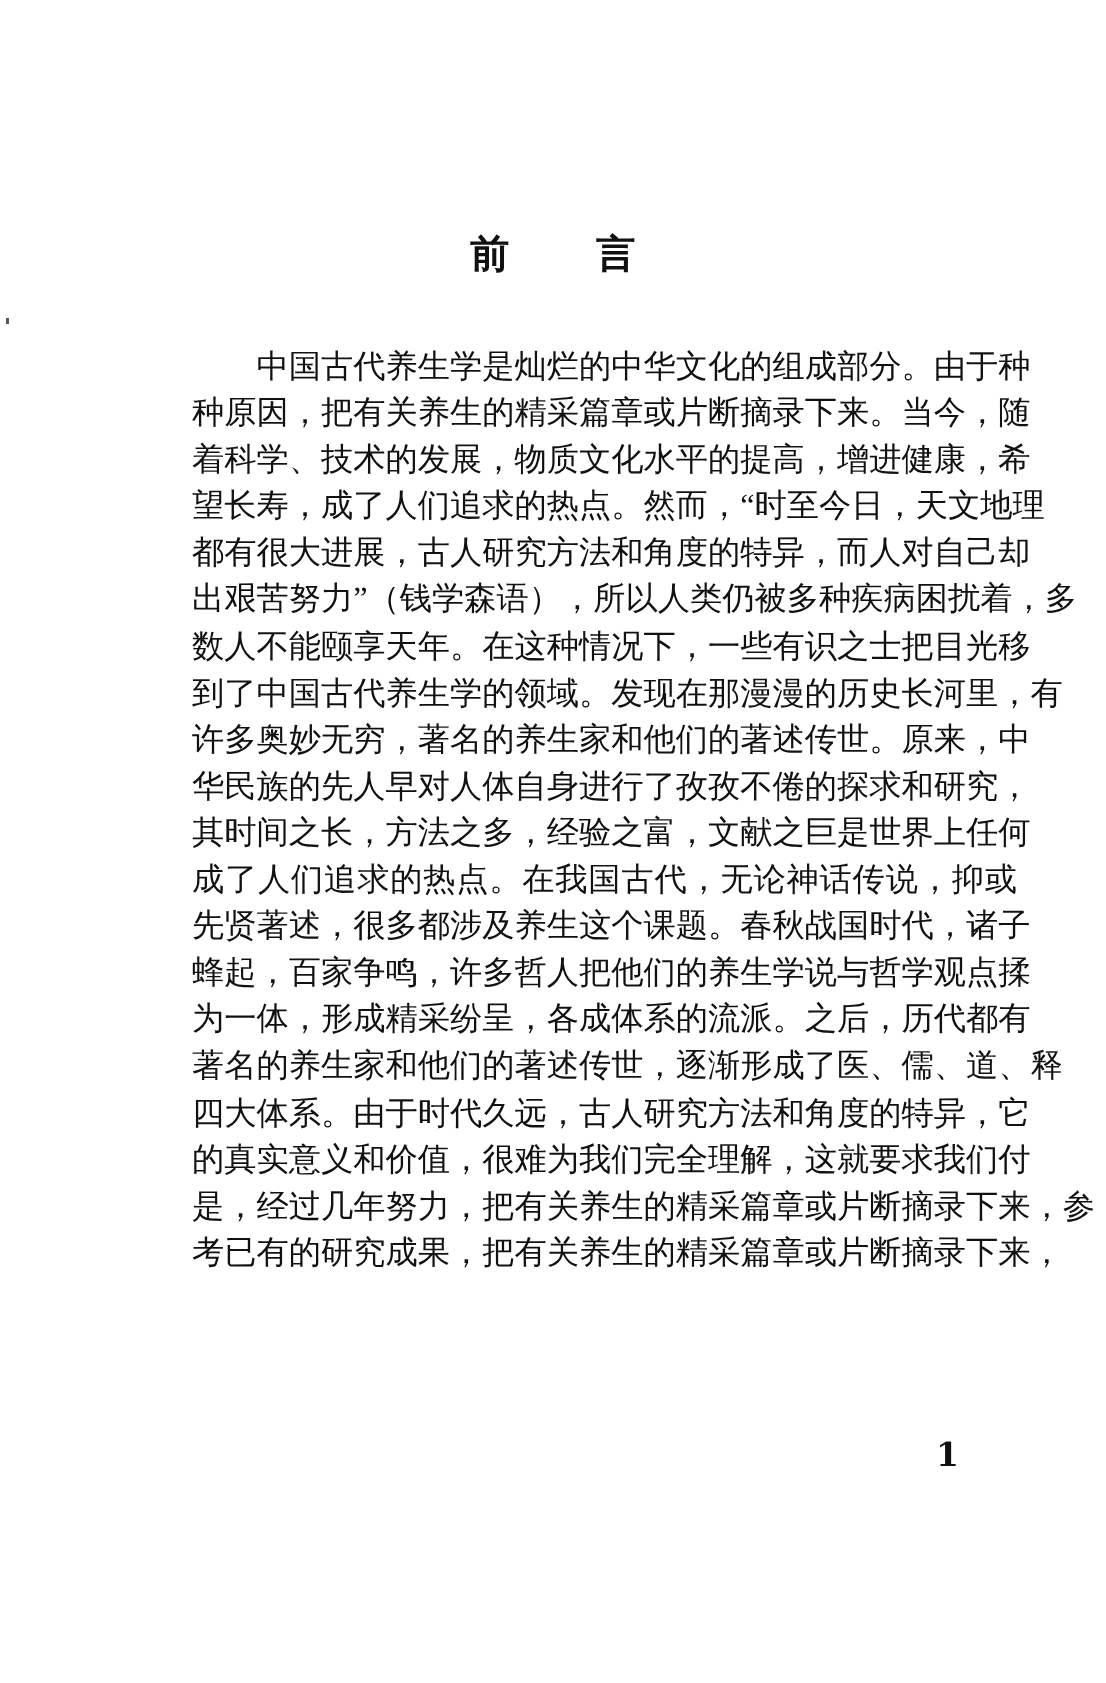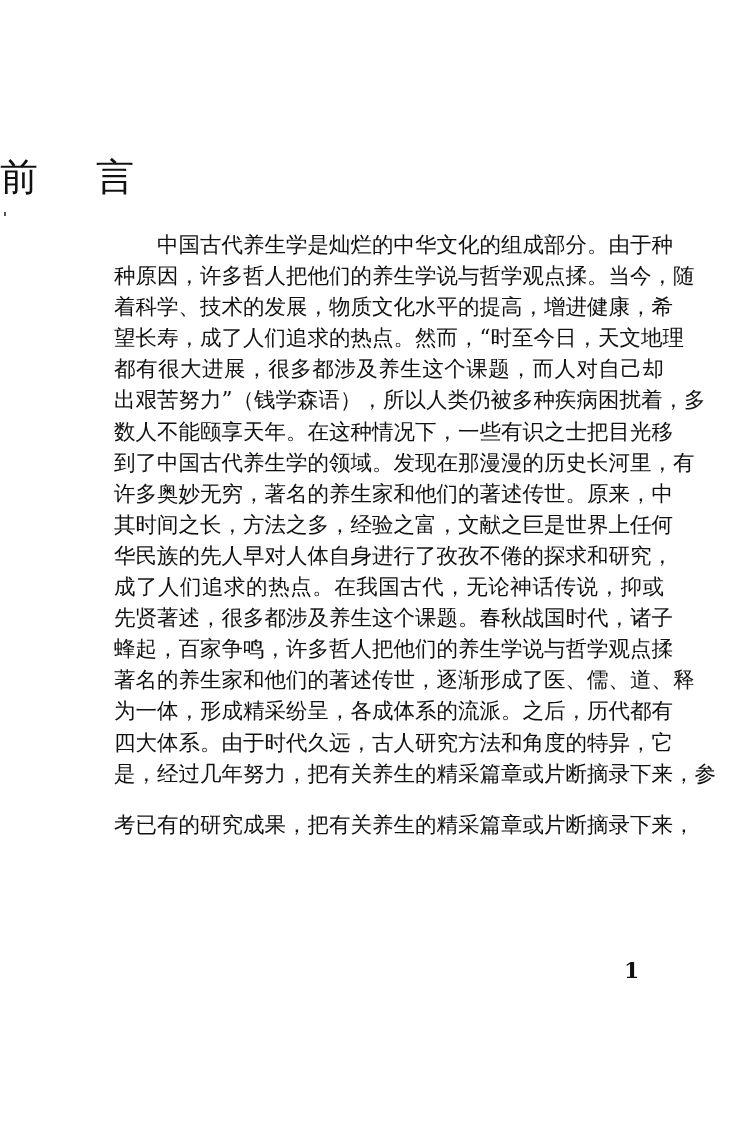--- a/index.html
+++ b/index.html
@@ -1,56 +1,57 @@
 <!DOCTYPE html>
 <html><head>
 <meta charset="utf-8">
 <style>
   html, body { margin: 0; padding: 0; background: #ffffff; }
   body { width: 737px; height: 1122px; position: relative; overflow: hidden;
          font-family: "DejaVu Serif", "Liberation Serif", serif; color: #111; }
   .page { position: absolute; left: 0; top: 0; width: 737px; height: 1122px; }
-  .title { position: absolute; top: 152px; left: 0; width: 737px; 
-           font-size: 38px; font-weight: normal; letter-spacing: 0; }
+  .title { position: absolute; top: 152px; left: 0; width: 737px; text-align: center;
+           font-size: 26px; font-weight: bold; letter-spacing: 0; }
   .title span { display: inline-block; }
   .title .gap { width: 58px; }
-  .body { position: absolute; left: 114px; top: 229px; width: 550px; }
+  .body { position: absolute; left: 128px; top: 229px; width: 550px; font-family: Liberation Serif, serif; }
   .line { height: 31.1px; line-height: 31.1px; font-size: 21.5px; white-space: nowrap;
           text-align: justify; text-align-last: justify; overflow: visible; }
   .line.first { padding-left: 43px; }
-  .line.last { text-align-last: justify; margin-top: 20px; }
+  .line.last { text-align-last: justify; }
   .pagenum { position: absolute; left: 624px; top: 957px; font-size: 22px; font-weight: bold; }
   .speck { position: absolute; left: 4px; top: 212px; width: 2px; height: 4px; background: #555; }
 </style>
 </head>
 <body>
 
 <div class="page">
   <div class="speck"></div>
 
   <h1 class="title" style="margin:0;">
     <span>前</span><span class="gap"></span><span>言</span>
   </h1>
 
   <div class="body">
     <div class="line first">中国古代养生学是灿烂的中华文化的组成部分。由于种</div>
-    <div class="line">种原因，许多哲人把他们的养生学说与哲学观点揉。当今，随</div>
+    <div class="line">种原因，把有关养生的精采篇章或片断摘录下来。当今，随</div>
     <div class="line">着科学、技术的发展，物质文化水平的提高，增进健康，希</div>
     <div class="line">望长寿，成了人们追求的热点。然而，“时至今日，天文地理</div>
-    <div class="line">都有很大进展，很多都涉及养生这个课题，而人对自己却</div>
+    <div class="line">都有很大进展，古人研究方法和角度的特异，而人对自己却</div>
     <div class="line">出艰苦努力”（钱学森语），所以人类仍被多种疾病困扰着，多</div>
     <div class="line">数人不能颐享天年。在这种情况下，一些有识之士把目光移</div>
     <div class="line">到了中国古代养生学的领域。发现在那漫漫的历史长河里，有</div>
     <div class="line">许多奥妙无穷，著名的养生家和他们的著述传世。原来，中</div>
+    <div class="line">华民族的先人早对人体自身进行了孜孜不倦的探求和研究，</div>
     <div class="line">其时间之长，方法之多，经验之富，文献之巨是世界上任何</div>
-    <div class="line">华民族的先人早对人体自身进行了孜孜不倦的探求和研究，</div>
     <div class="line">成了人们追求的热点。在我国古代，无论神话传说，抑或</div>
     <div class="line">先贤著述，很多都涉及养生这个课题。春秋战国时代，诸子</div>
     <div class="line">蜂起，百家争鸣，许多哲人把他们的养生学说与哲学观点揉</div>
+    <div class="line">为一体，形成精采纷呈，各成体系的流派。之后，历代都有</div>
     <div class="line">著名的养生家和他们的著述传世，逐渐形成了医、儒、道、释</div>
-    <div class="line">为一体，形成精采纷呈，各成体系的流派。之后，历代都有</div>
     <div class="line">四大体系。由于时代久远，古人研究方法和角度的特异，它</div>
+    <div class="line">的真实意义和价值，很难为我们完全理解，这就要求我们付</div>
     <div class="line">是，经过几年努力，把有关养生的精采篇章或片断摘录下来，参</div>
     <div class="line last">考已有的研究成果，把有关养生的精采篇章或片断摘录下来，</div>
   </div>
 
   <div class="pagenum">1</div>
 </div>
 
 </body></html>

